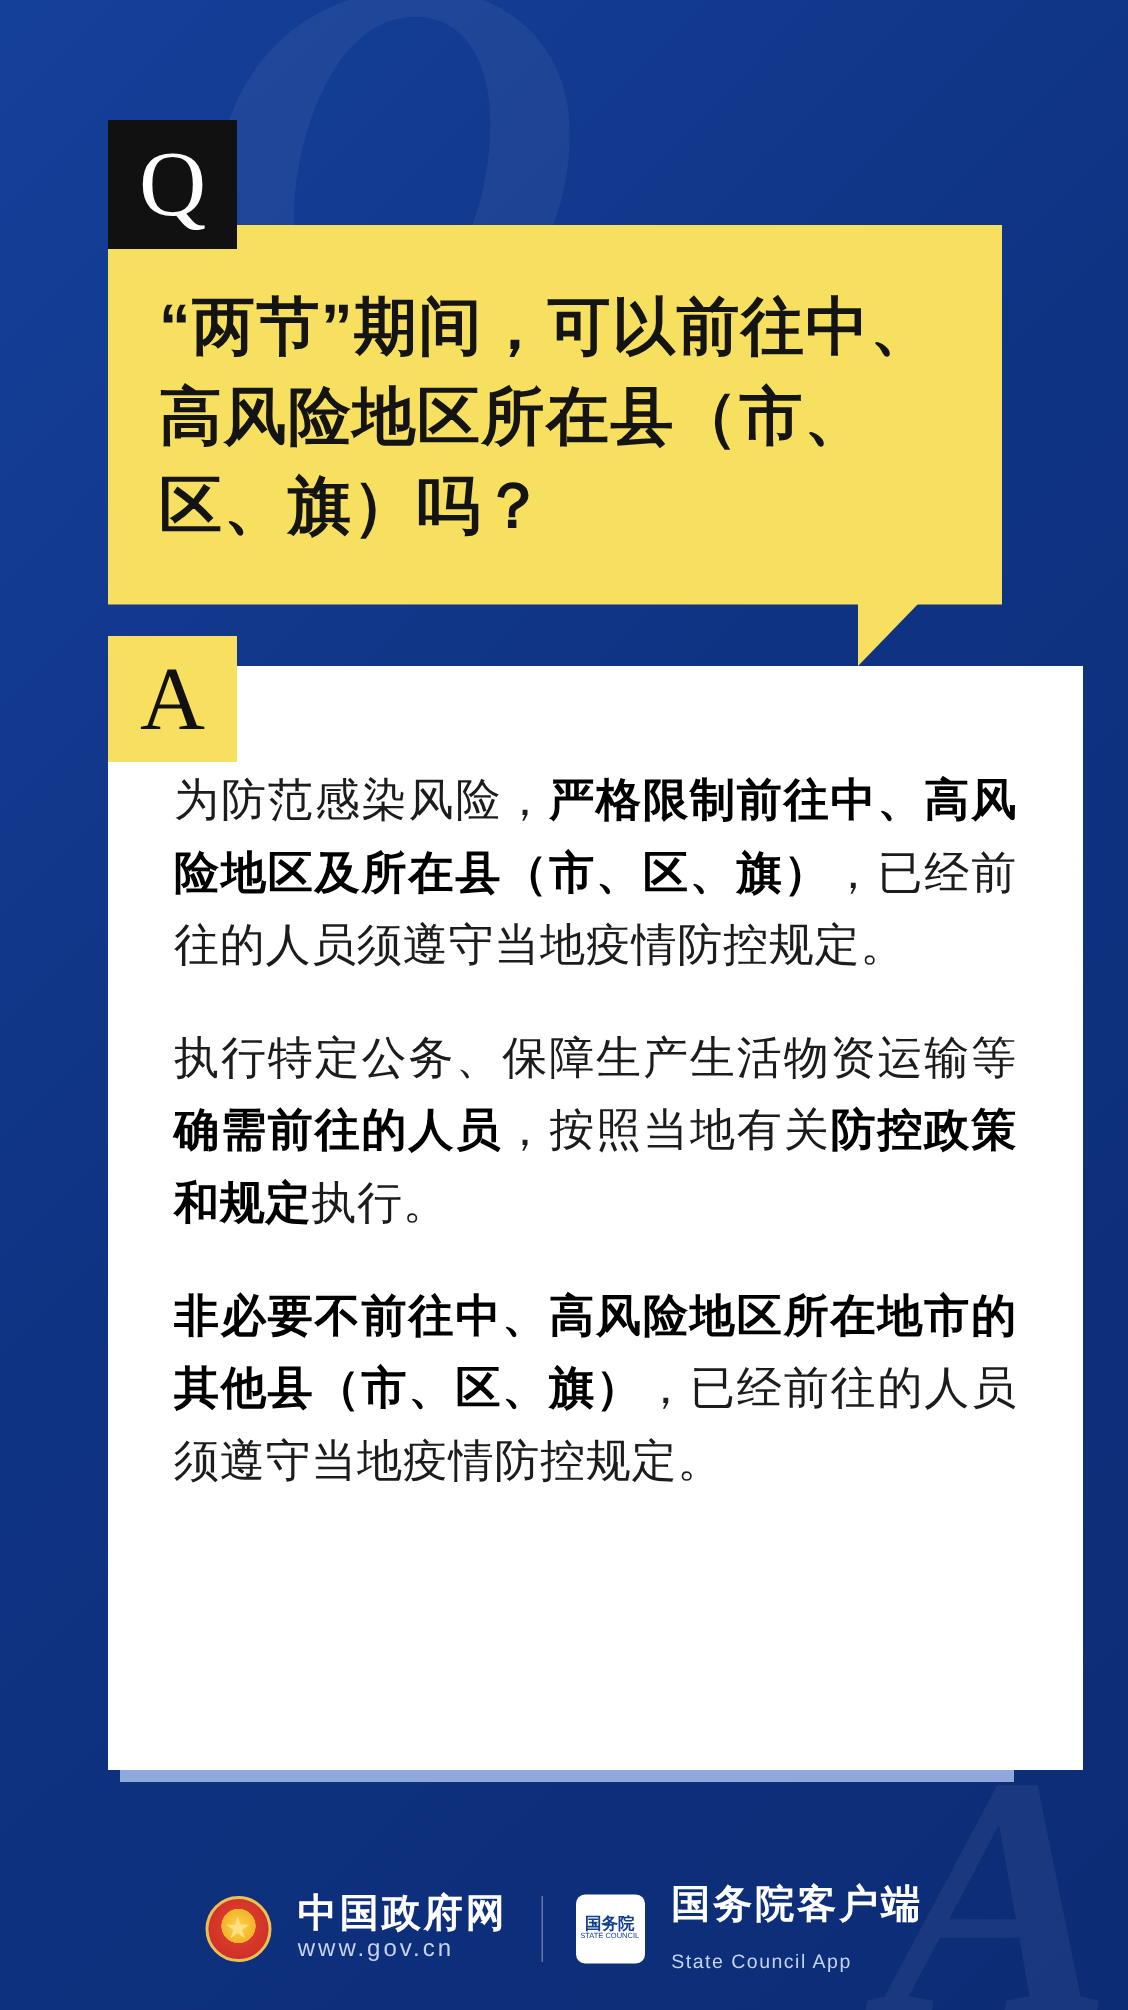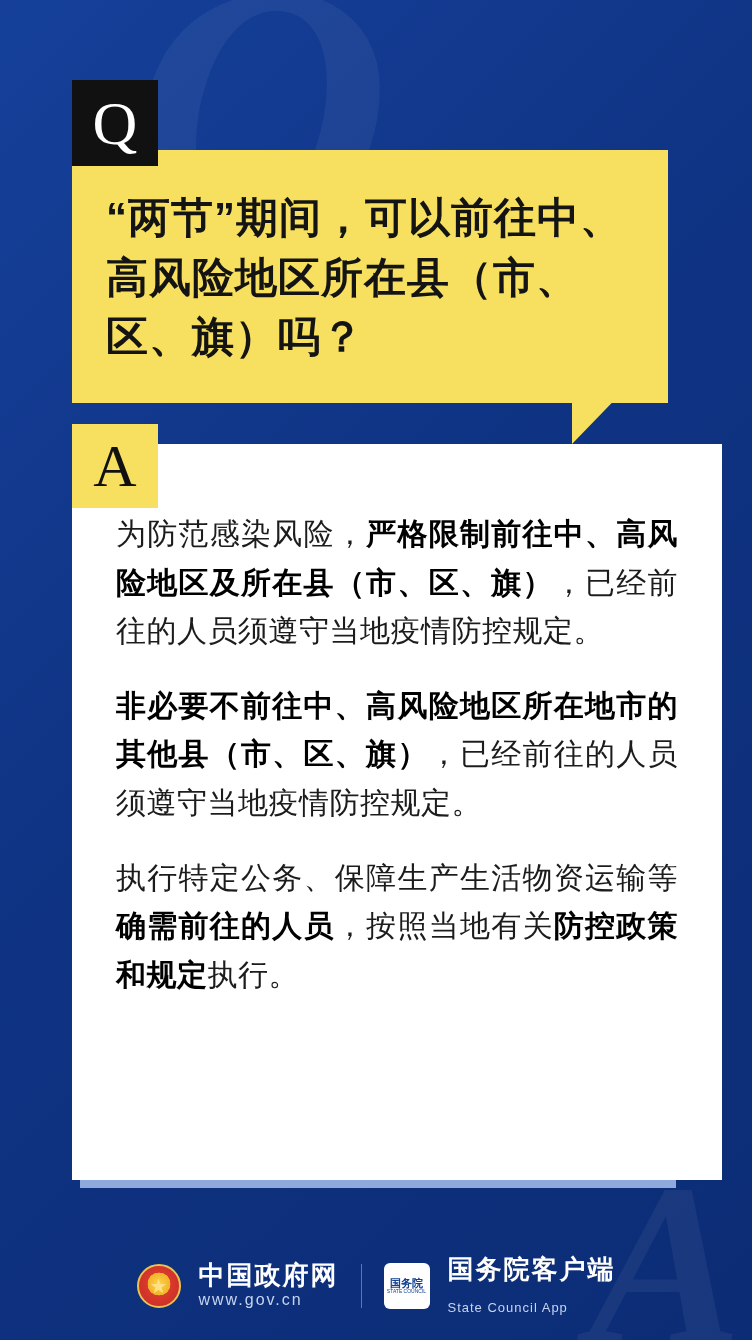--- a/index.html
+++ b/index.html
@@ -248,22 +248,22 @@
     <div class="question-text">“两节”期间，可以前往中、高风险地区所在县（市、区、旗）吗？</div>
   </div>
   <div class="bubble-tail"></div>
 
   <div class="a-badge">A</div>
 
   <div class="answer-shadow"></div>
   <div class="answer-card">
     <div id="answer-body">
         <p class="answer-para"><span>为防范感染风险，</span><b>严格限制前往中、高风险地区及所在县（市、区、旗）</b><span>，已经前往的人员须遵守当地疫情防控规定。</span></p>
+        <p class="answer-para"><span>执行特定公务、保障生产生活物资运输等</span><b>确需前往的人员</b><span>，按照当地有关</span><b>防控政策和规定</b><span>执行。</span></p>
         <p class="answer-para"><b>非必要不前往中、高风险地区所在地市的其他县（市、区、旗）</b><span>，已经前往的人员须遵守当地疫情防控规定。</span></p>
-        <p class="answer-para"><span>执行特定公务、保障生产生活物资运输等</span><b>确需前往的人员</b><span>，按照当地有关</span><b>防控政策和规定</b><span>执行。</span></p>
       </div>
   </div>
 
   <div class="footer">
     <div class="footer-group">
       <div class="emblem"></div>
       <div class="gov-text">
         <div class="gov-cn">中国政府网</div>
         <div class="gov-en">www.gov.cn</div>
       </div>

